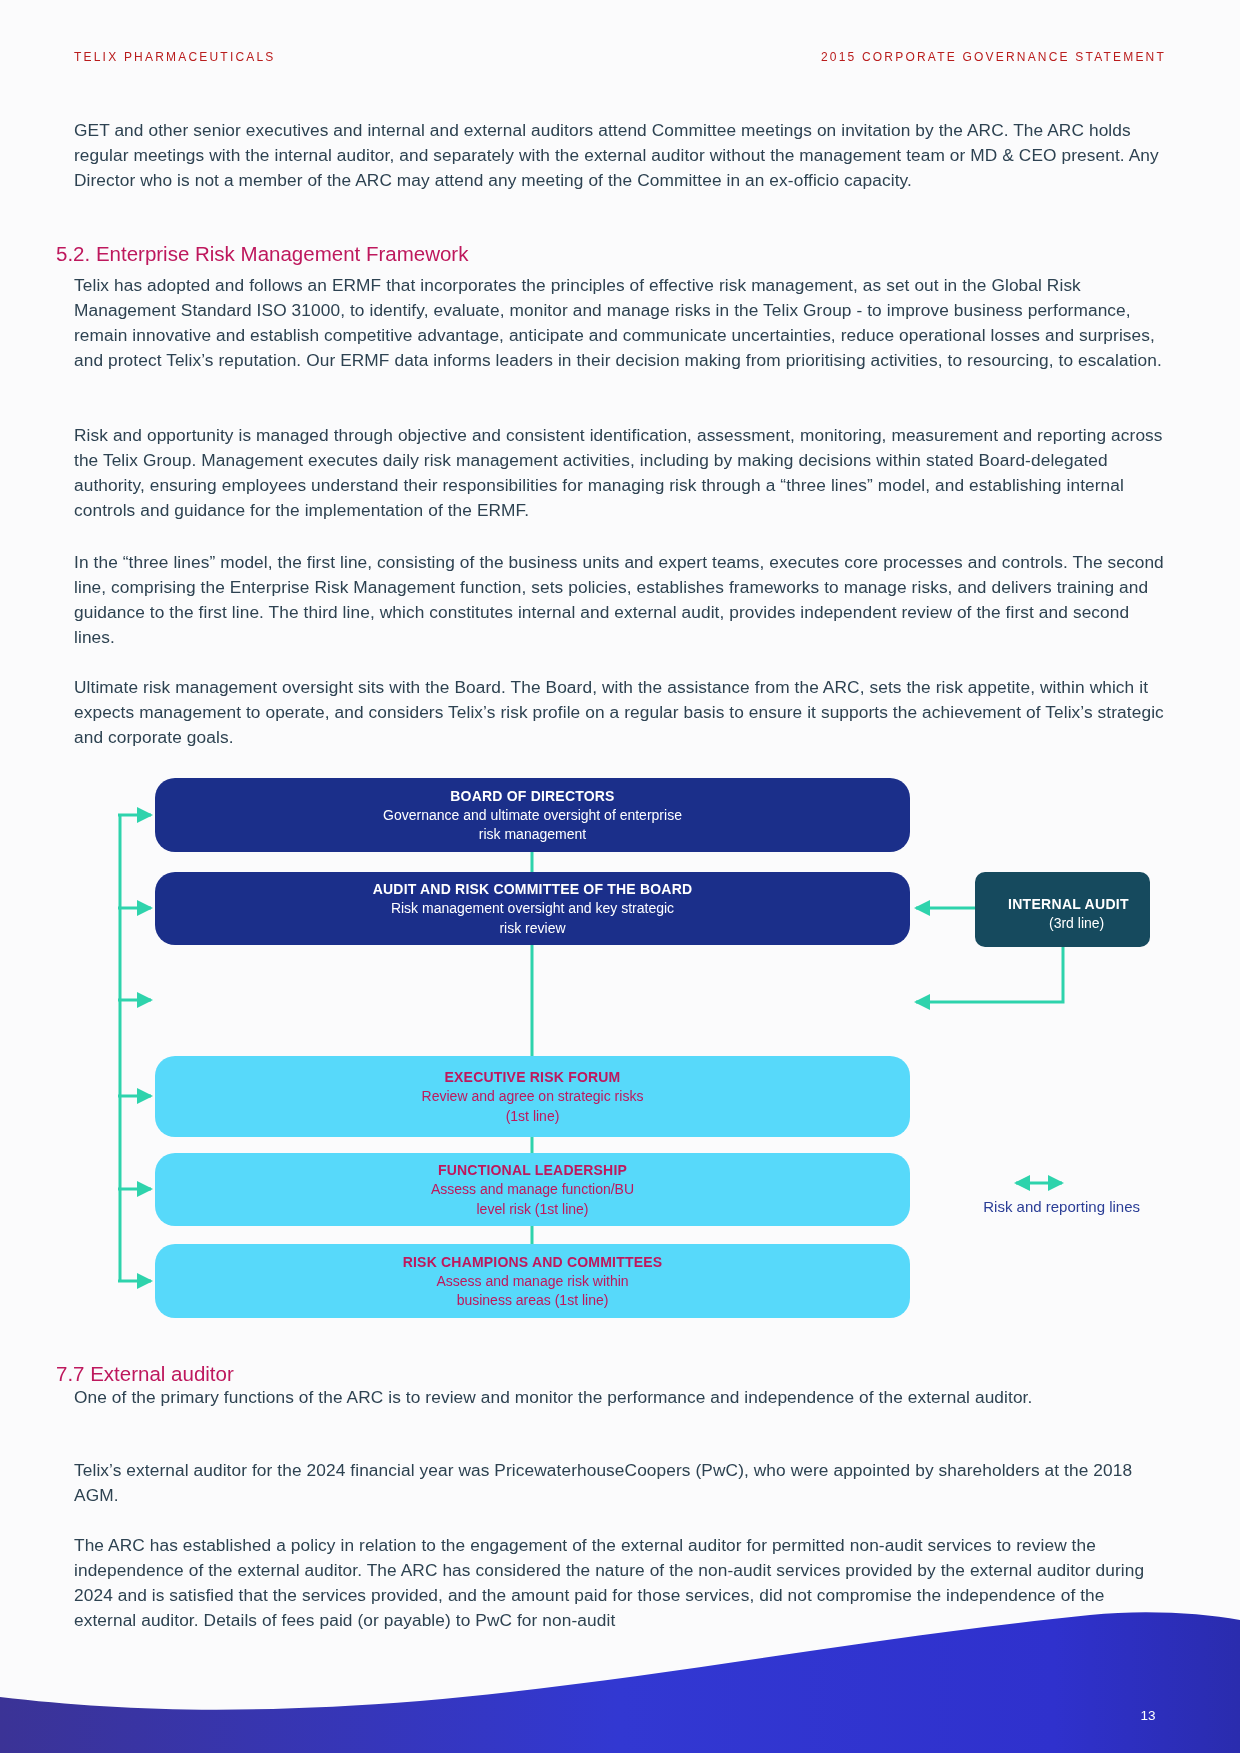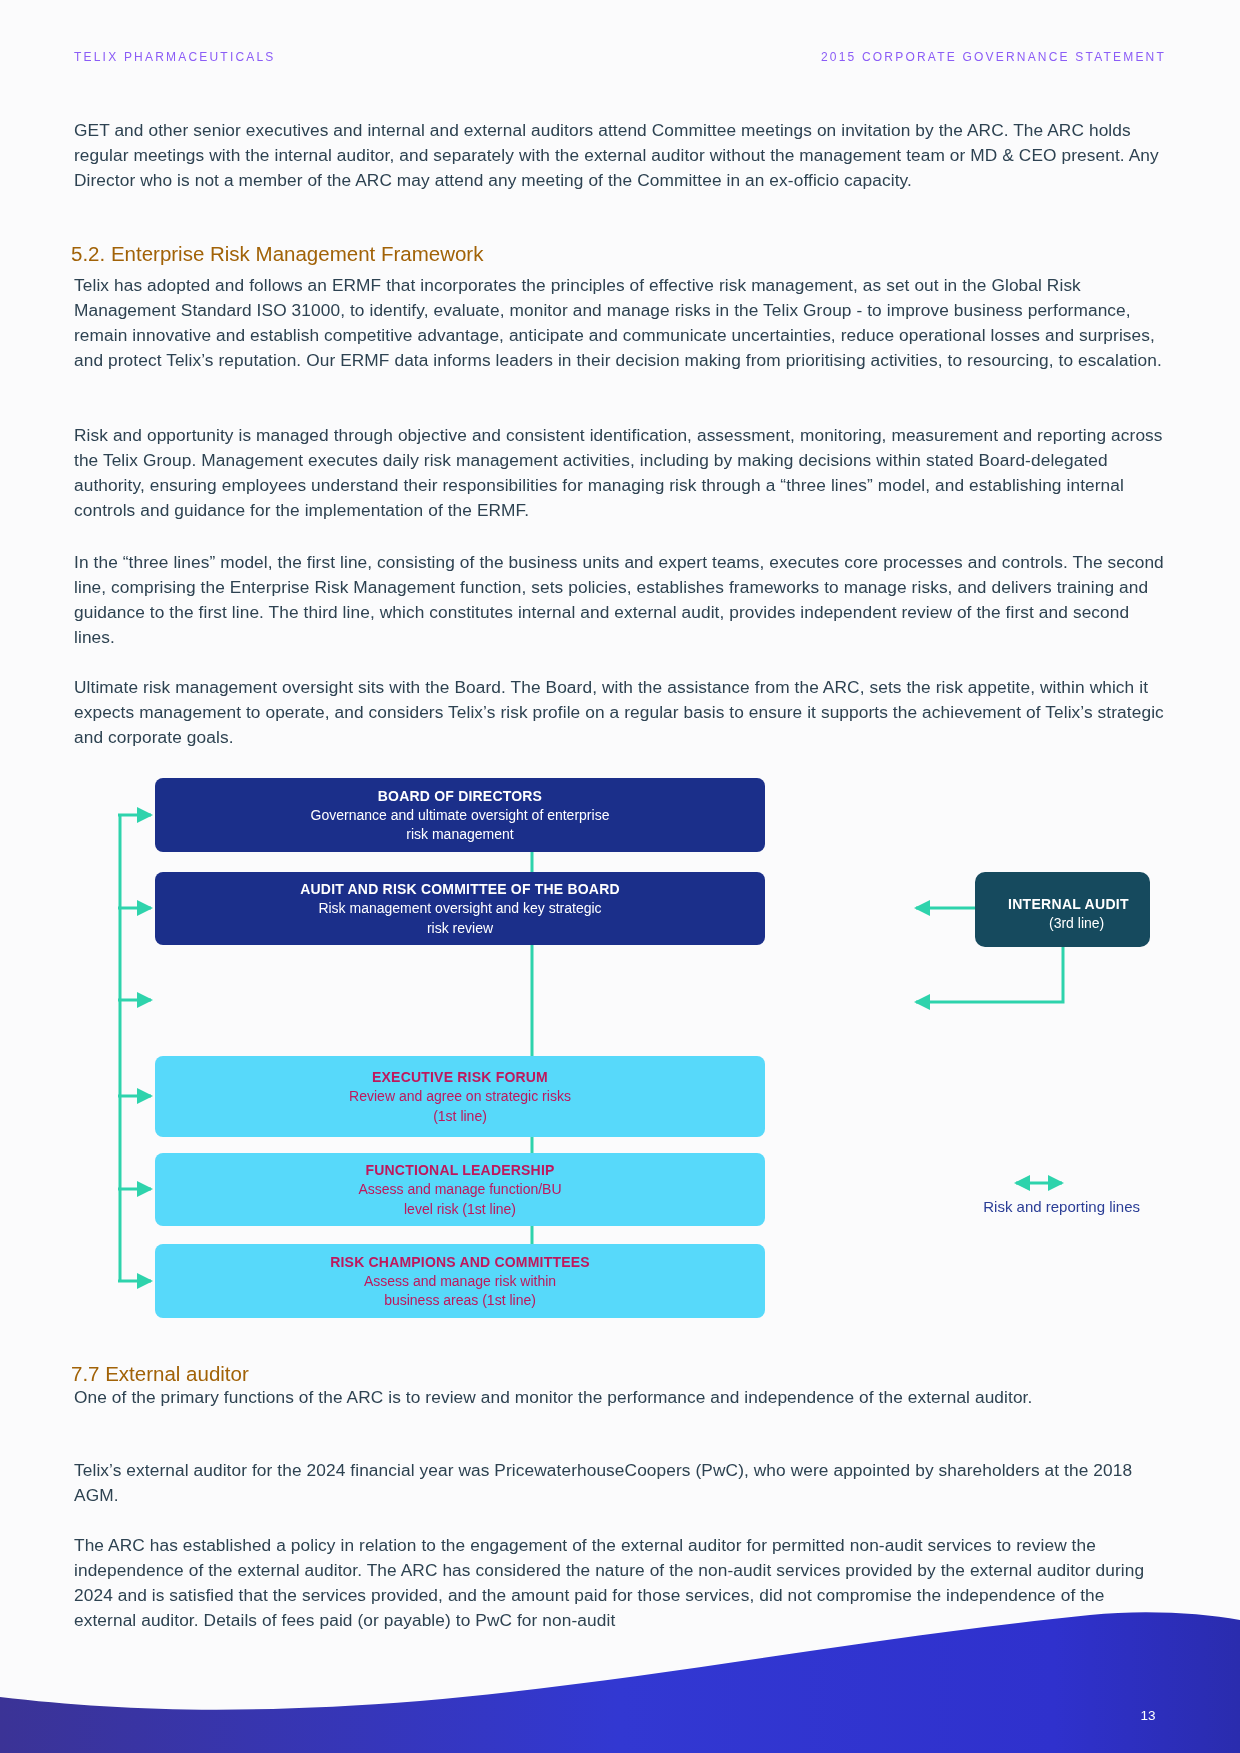--- a/index.html
+++ b/index.html
@@ -7,37 +7,37 @@
     position:relative;
     width:1240px;height:1753px;
     margin:0 auto;
     background:#fbfbfc;
     font-family:"Liberation Sans","DejaVu Sans",sans-serif;
     overflow:hidden;
   }
   .runhead{
     position:absolute;top:50px;left:74px;width:1092px;
     display:flex;justify-content:space-between;
-    color:#8b5cf6;font-size:12px;font-weight:500;letter-spacing:2.2px;
+    color:#b91c1c;font-size:12px;font-weight:500;letter-spacing:2.2px;
   }
   .body-par{
     position:absolute;left:74px;width:1095px;
     color:#2d4251;font-size:17.3px;line-height:25px;letter-spacing:0.1px;
     margin:0;
   }
   .sec-head{
-    position:absolute;left:71px;width:1095px;
-    color:#a16207;font-size:20.5px;font-weight:500;line-height:26px;
+    position:absolute;left:56px;width:1095px;
+    color:#be185d;font-size:20.5px;font-weight:500;line-height:26px;
     margin:0;
   }
   
   .dg-svg{position:absolute;left:0;top:0;width:1240px;height:1753px;z-index:1;}
   .dg-box{
-    position:absolute;left:155px;width:610px;z-index:2;
-    border-radius:8px;
+    position:absolute;left:155px;width:755px;z-index:2;
+    border-radius:20px;
     display:flex;flex-direction:column;justify-content:center;align-items:center;
     text-align:center;row-gap:2px;
   }
   .dg-box .ttl{font-size:14px;font-weight:700;letter-spacing:0.2px;line-height:18px;}
   .dg-box .sub{font-size:14px;line-height:17.5px;}
   .bg-navy{background:#1b2f8a;color:#ffffff;}
   .bg-blue{background:#1560f0;color:#ffffff;}
   .bg-cyan{background:#57d9fa;color:#be185d;}
   .ia-box{
     position:absolute;left:975px;top:872px;width:175px;height:75px;z-index:2;

